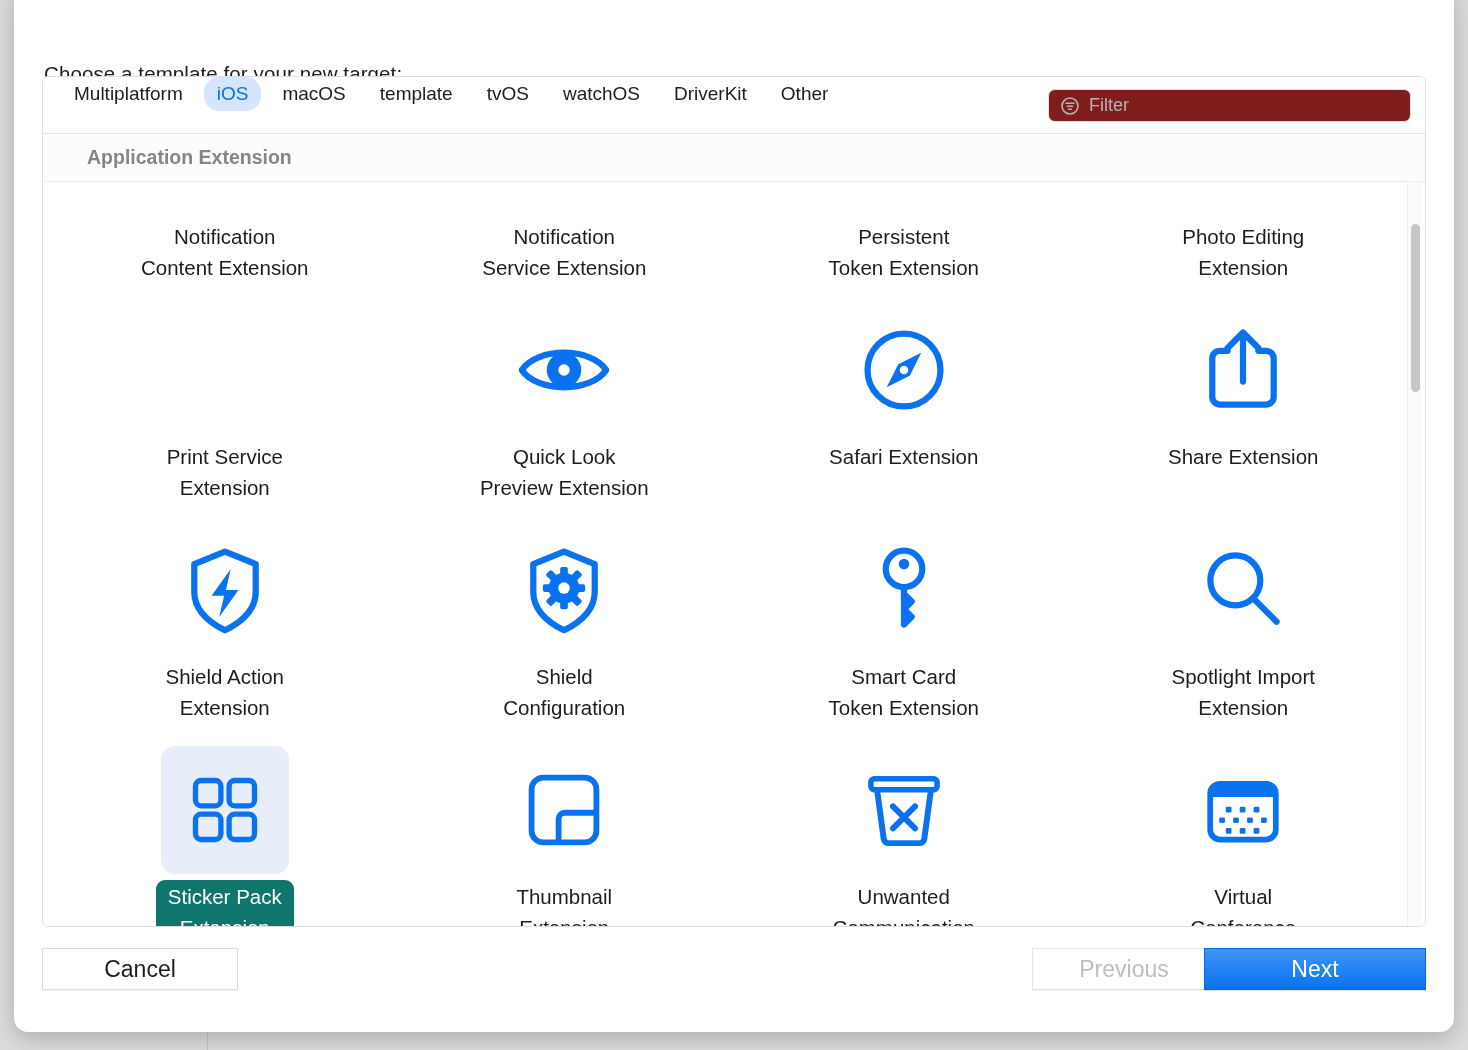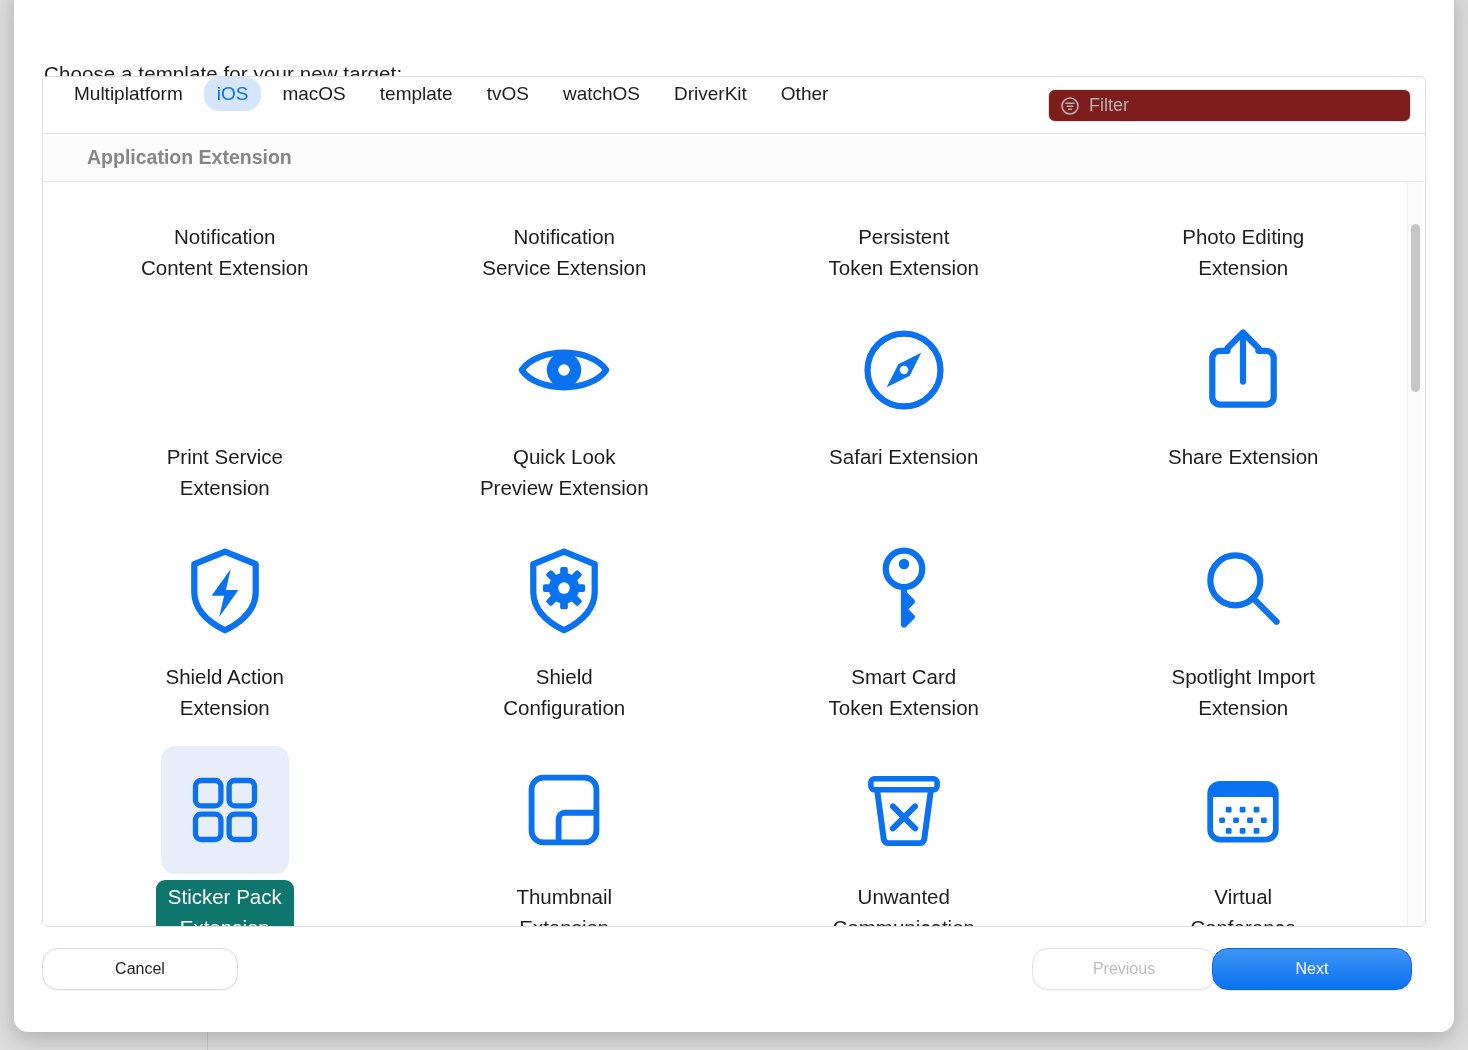--- a/index.html
+++ b/index.html
@@ -195,22 +195,22 @@
     position: absolute;
     left: 28px;
     right: 28px;
     top: 962px;
     height: 42px;
   }
   .btn {
     position: absolute;
     top: 0;
     height: 42px;
-    border-radius: 16px;
-    font-size: 16px;
+    border-radius: 0;
+    font-size: 23px;
     display: flex;
     align-items: center;
     justify-content: center;
     cursor: default;
   }
   #btn-cancel {
     left: 0;
     width: 196px;
     background: #ffffff;
     border: 1px solid #dcdcdc;
@@ -219,22 +219,22 @@
   }
   #btn-previous {
     right: 210px;
     width: 184px;
     background: #ffffff;
     border: 1px solid #e2e2e2;
     color: #bdbdbd;
     box-shadow: 0 1px 1px rgba(0,0,0,0.04);
   }
   #btn-next {
-    right: 14px;
-    width: 200px;
+    right: 0;
+    width: 222px;
     background: linear-gradient(180deg, #3f95f7 0%, #0a72ef 100%);
     border: 1px solid #0a6ada;
     color: #ffffff;
     box-shadow: 0 1px 1px rgba(0,0,0,0.10);
   }
 </style>
 </head>
 <body>
 
 <div id="backdrop">

